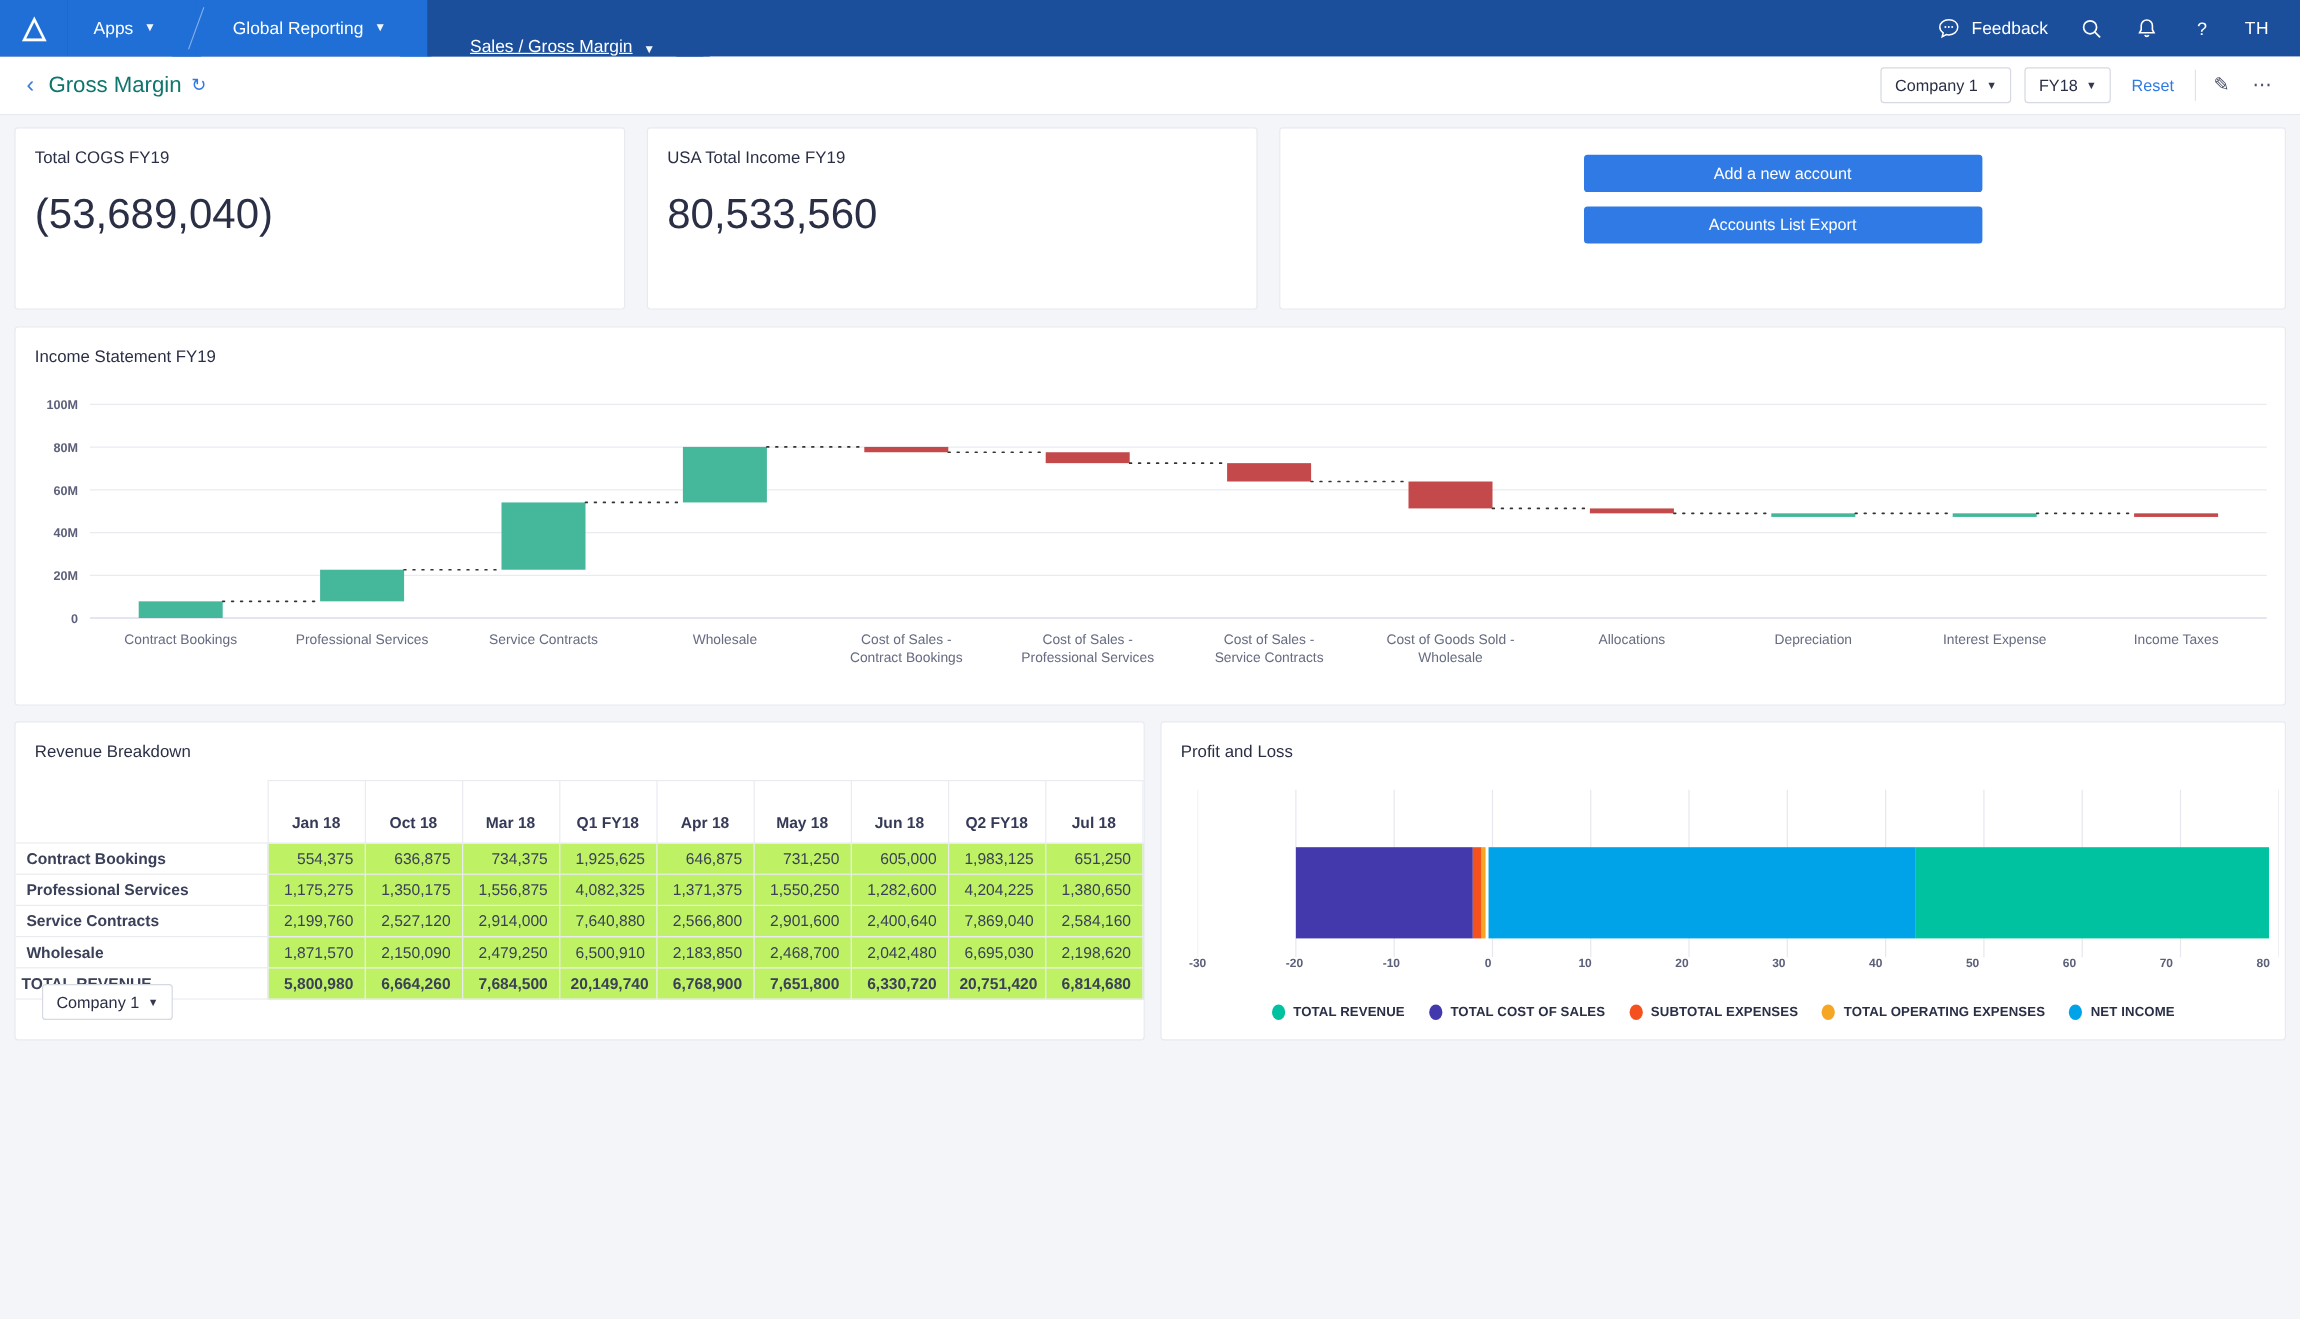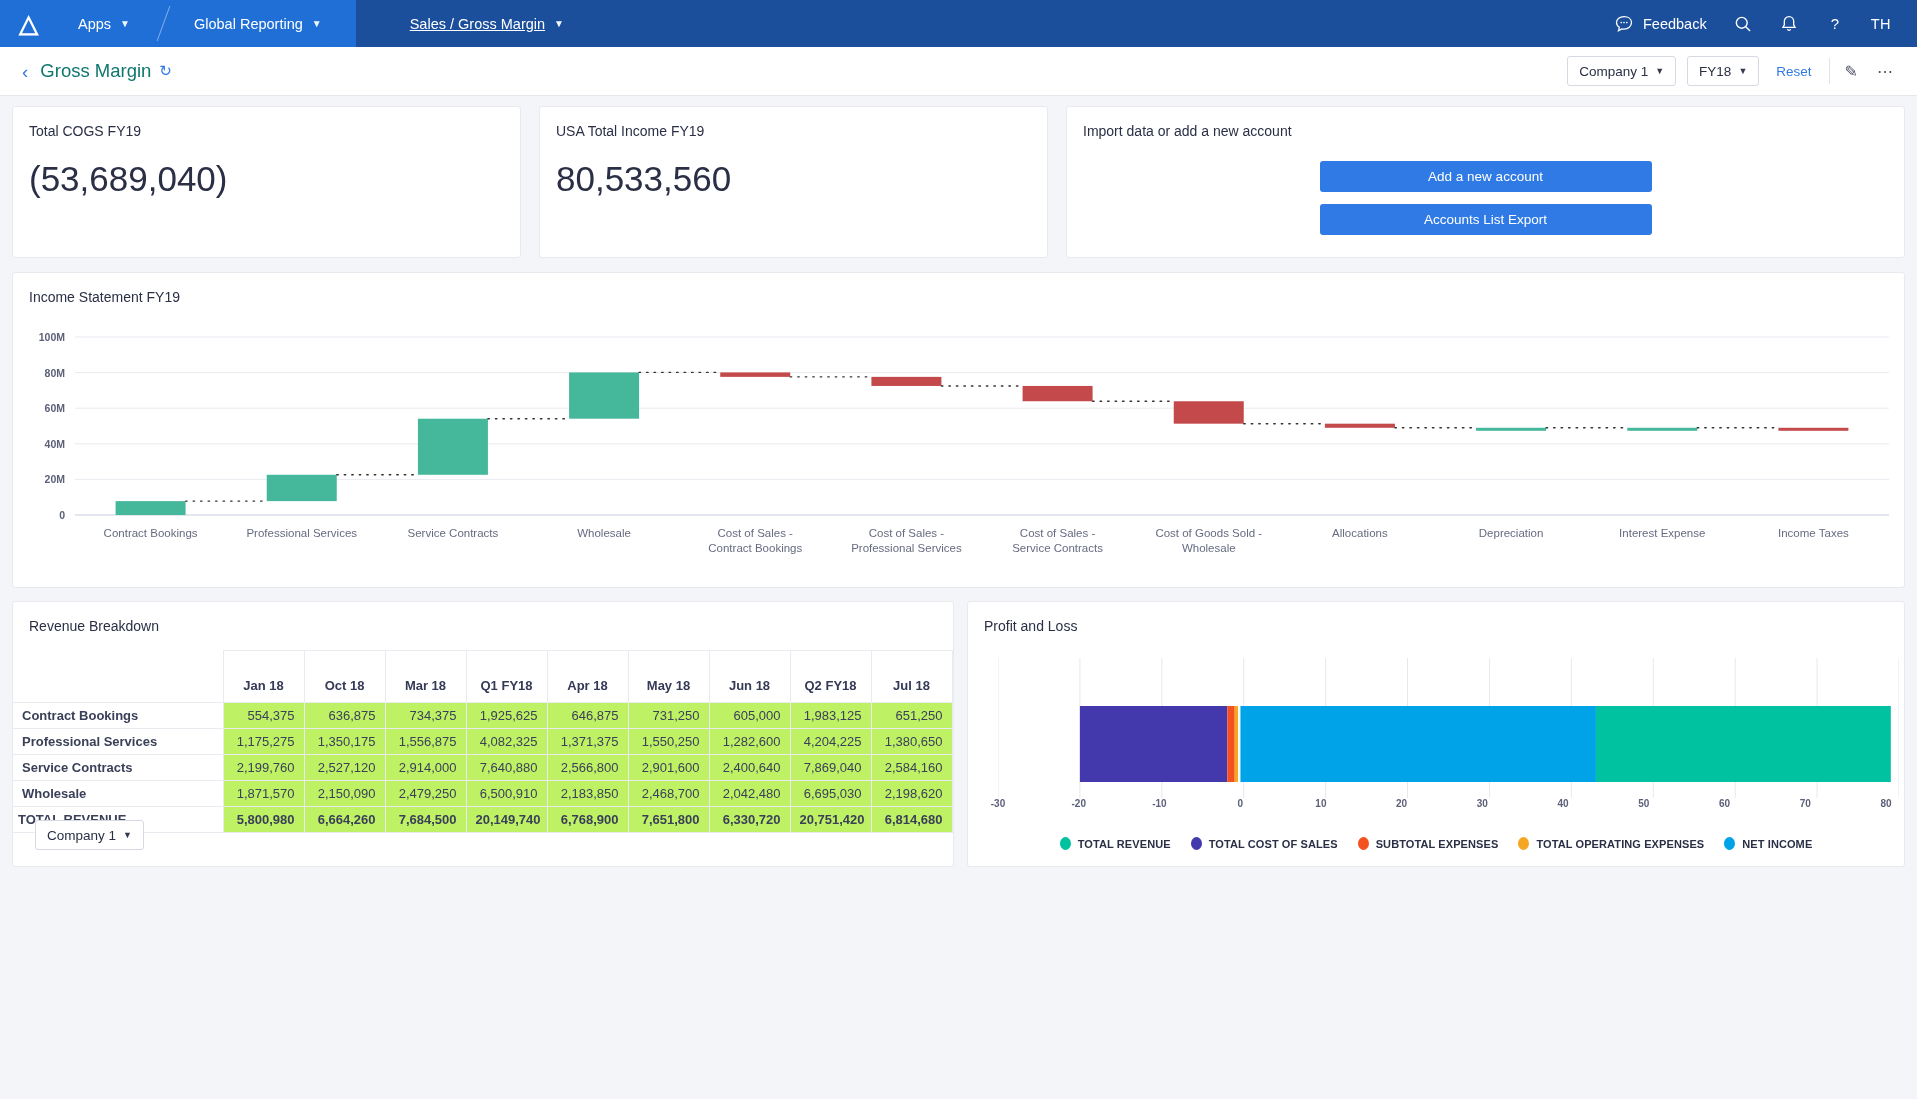--- a/index.html
+++ b/index.html
@@ -32,21 +32,21 @@
   }
   .nav-global { background: #1f6fd6; padding-left: 30px; padding-right: 34px; }
   .nav-global::before {
     content:""; position:absolute; left:-1px; top:6px; bottom:6px; width:1px;
     background: rgba(255,255,255,.45); transform: skewX(-20deg);
   }
   .nav-global::after {
     content: ""; position: absolute; right: -12px; top: 0; bottom: 0; width: 26px;
     background: #1f6fd6; transform: skewX(-20deg);
   }
-  .nav-sales { background: #1b4f9c; padding-left: 54px; padding-right: 40px; }
+  .nav-sales { background: #1b4f9c; padding-left: 36px; padding-right: 40px; align-items: flex-end; }
   .nav-sales::after {
     content: ""; position: absolute; right: -14px; top: 0; bottom: 0; width: 28px;
     background: #1b4f9c; transform: skewX(-20deg);
   }
   .nav-sales .lbl { text-decoration: underline; }
   .caret { font-size: 10px; opacity: .95; }
   .nav-right {
     margin-left: auto; display: flex; align-items: center; gap: 26px;
     padding-right: 26px; color: #fff; z-index: 3;
   }
@@ -208,21 +208,20 @@
       <div class="card-title">Total COGS FY19</div>
       <div class="kpi-val">(53,689,040)</div>
     </div>
 
     <div class="card kpi kpi-2">
       <div class="card-title">USA Total Income FY19</div>
       <div class="kpi-val">80,533,560</div>
     </div>
 
     <div class="card kpi kpi-3">
-      <div class="card-title">Import data or add a new account</div>
       <div class="btn-wrap">
         <button class="btn-primary">Add a new account</button>
         <button class="btn-primary">Accounts List Export</button>
       </div>
     </div>
   </div>
 
   <div class="card waterfall-card">
     <div class="card-title">Income Statement FY19</div>
     <div class="wf-plot">

